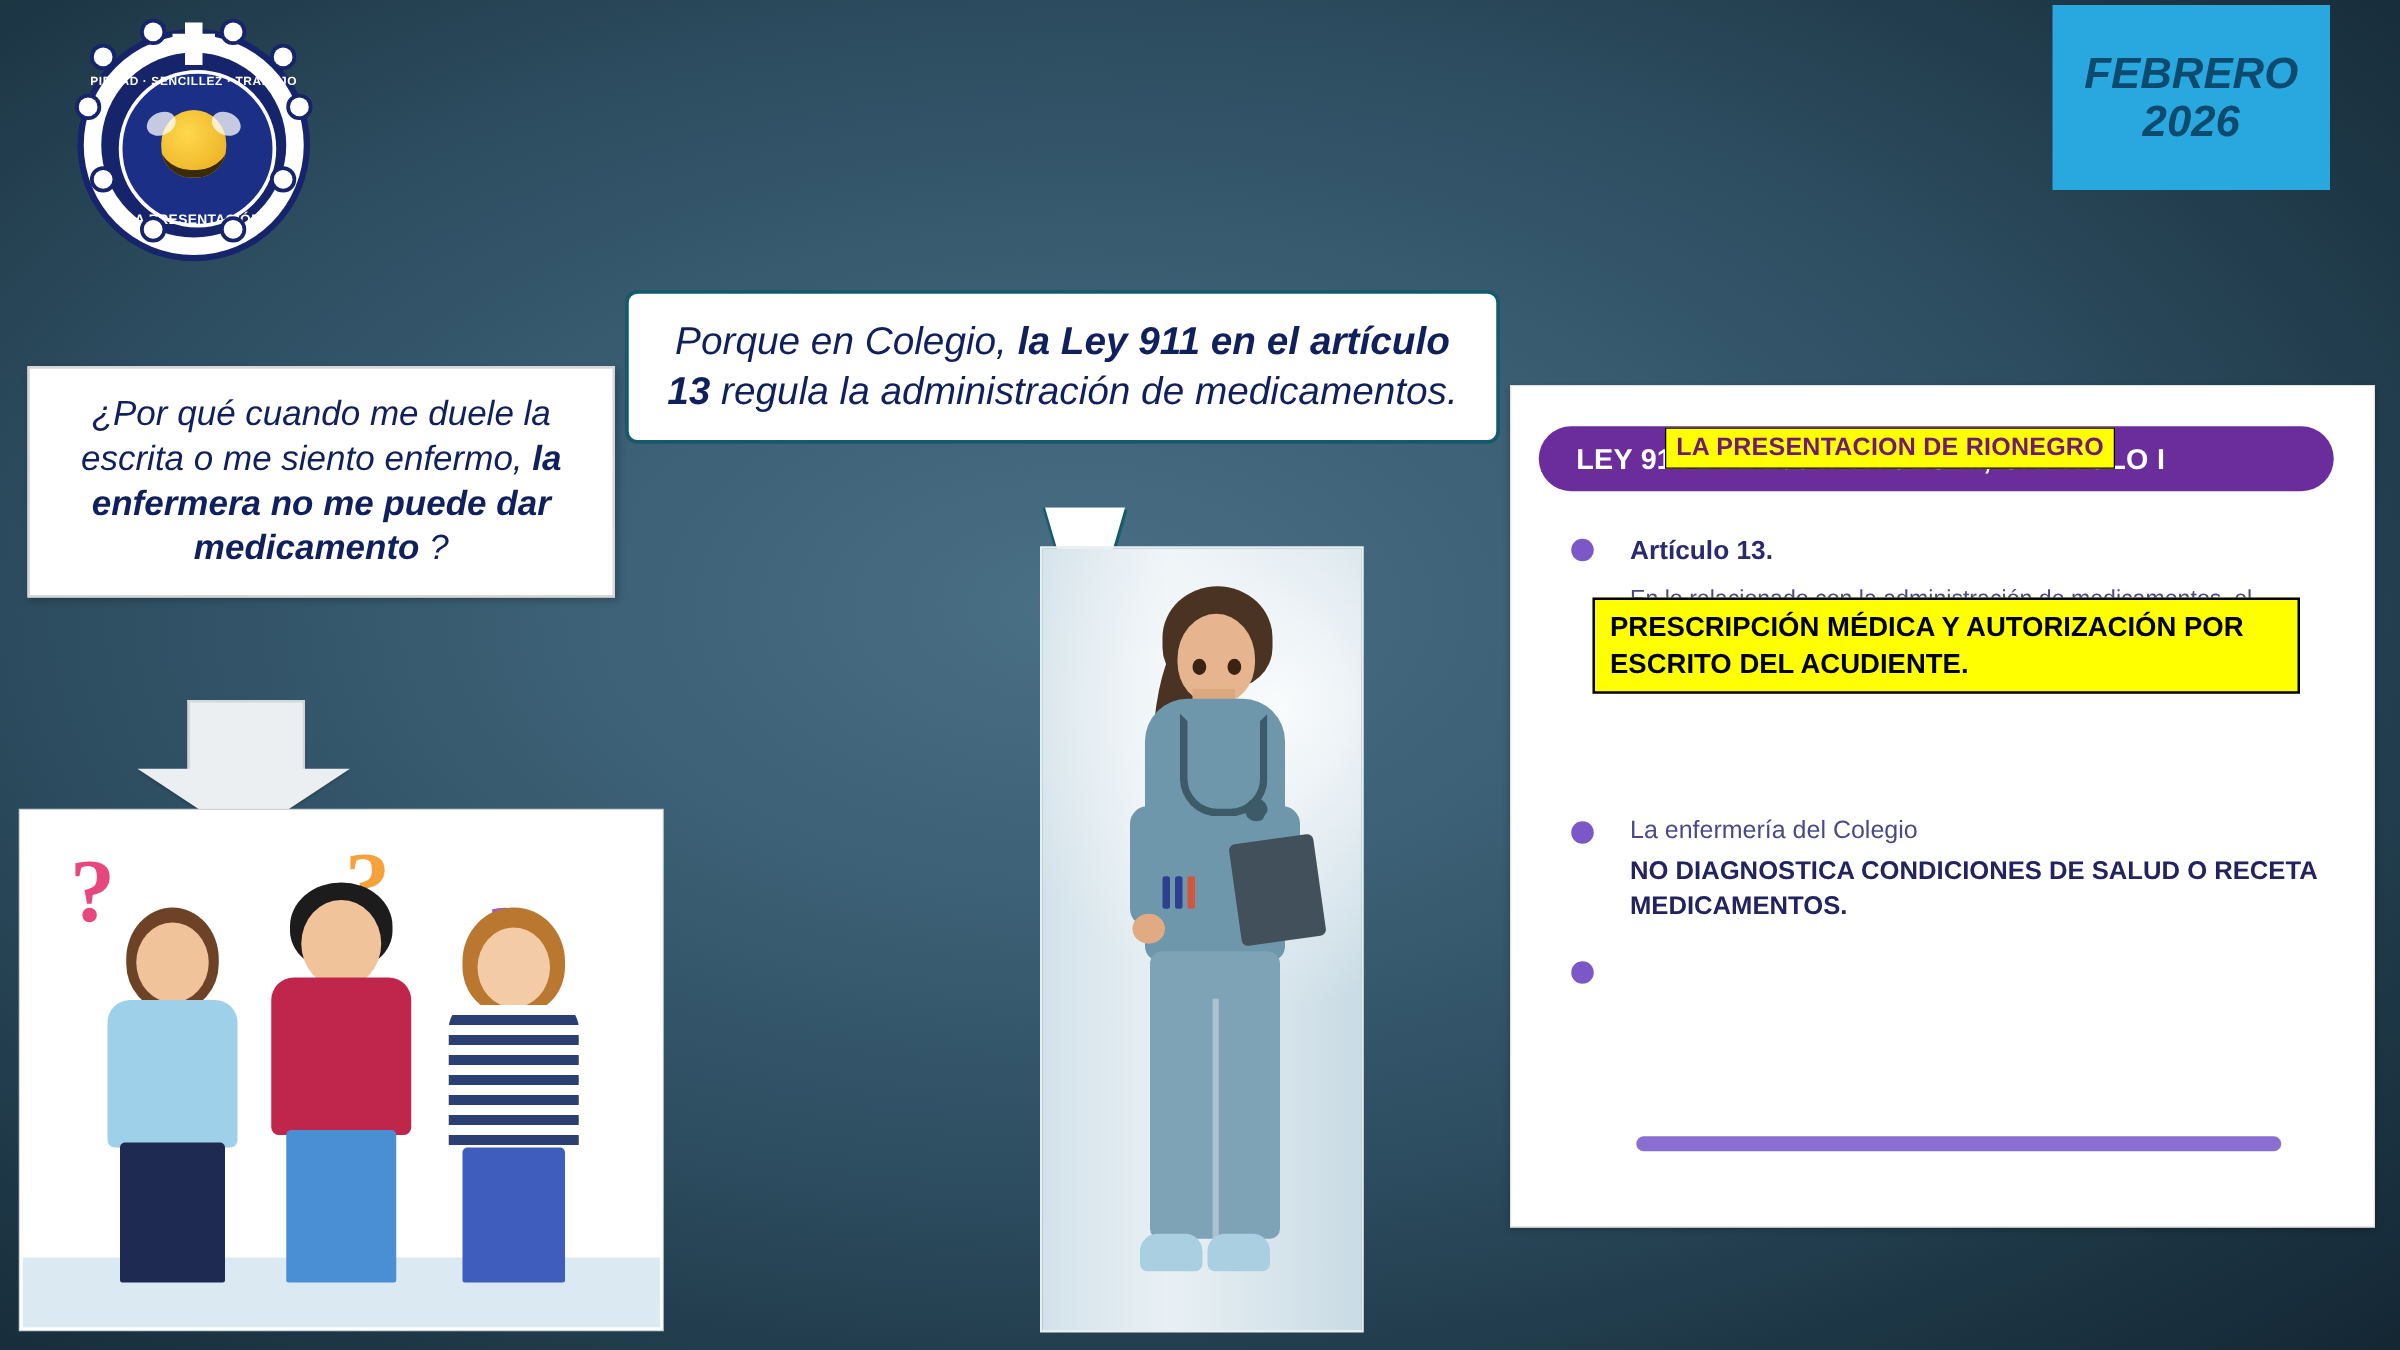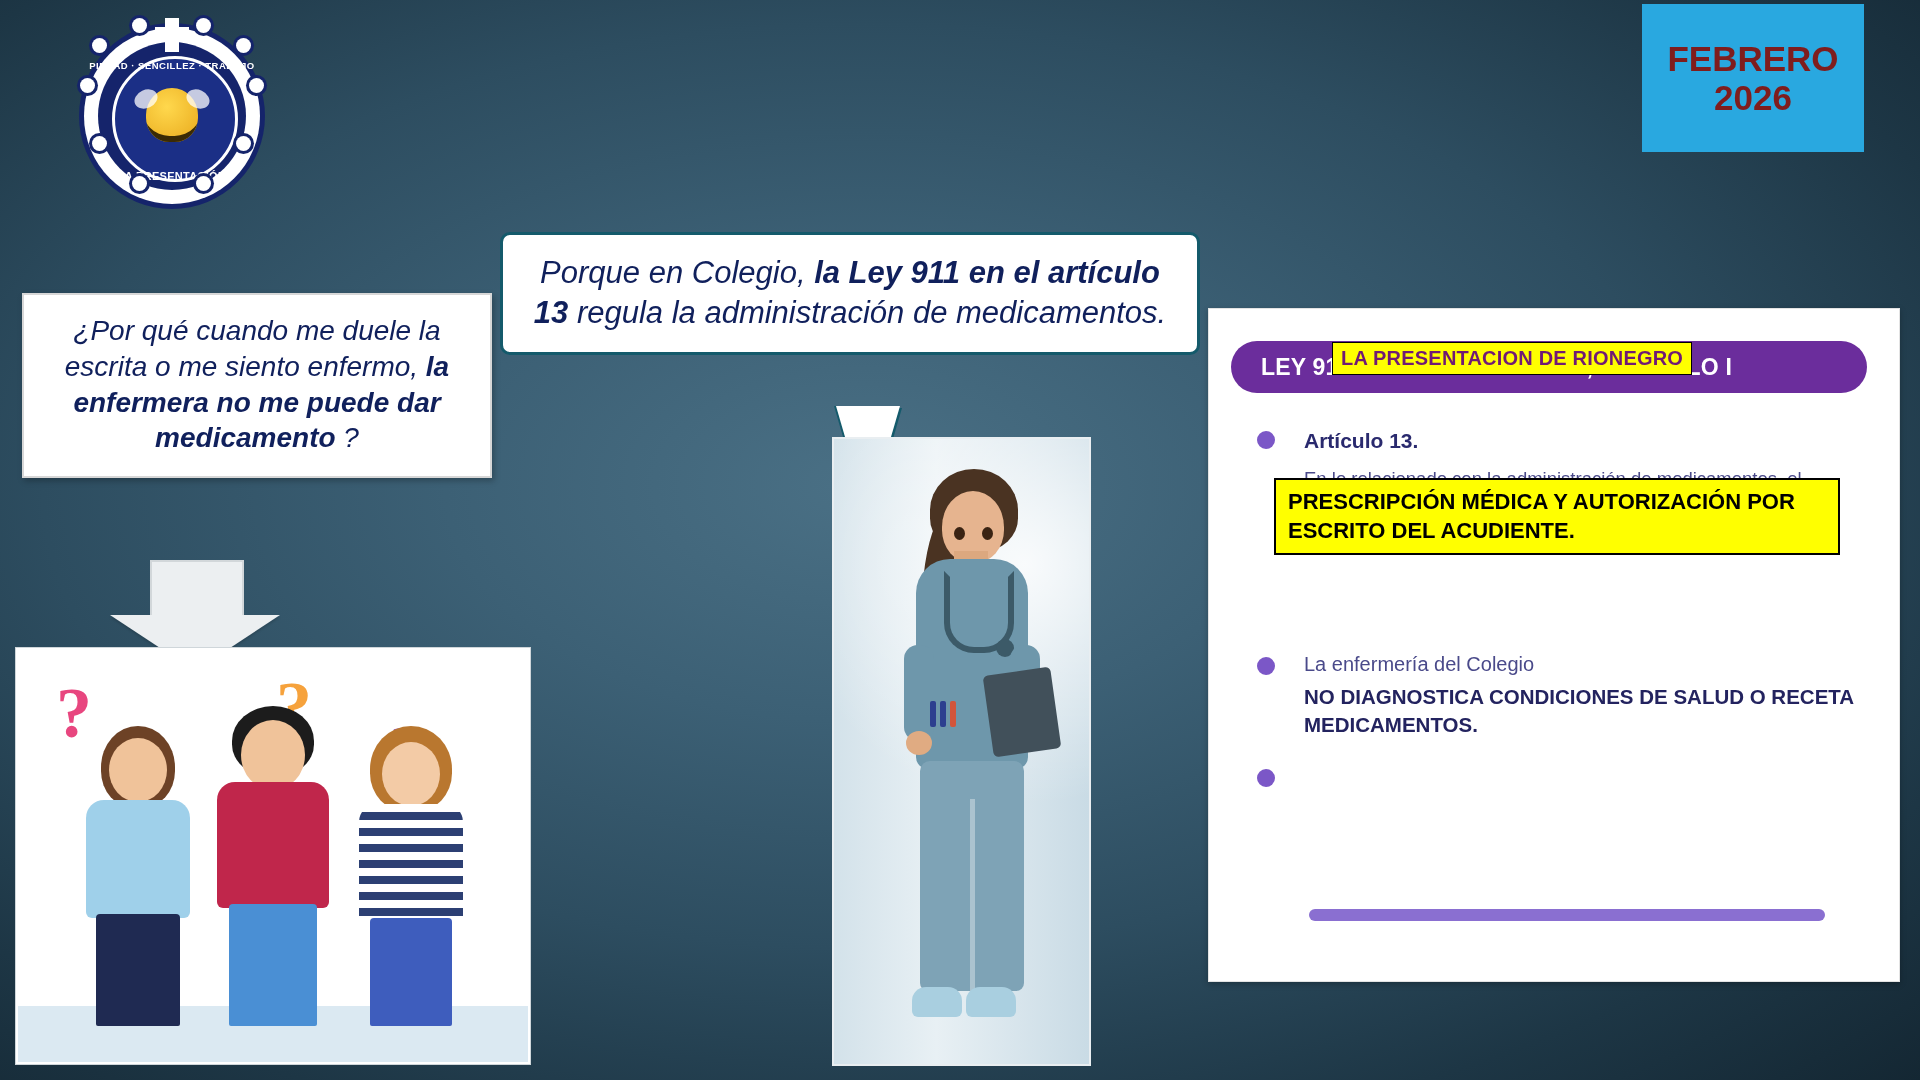--- a/index.html
+++ b/index.html
@@ -16,21 +16,21 @@
     position: relative;
     width: 1920px;
     height: 1080px;
     background: radial-gradient(ellipse at 45% 45%, #4a7085 0%, #3c6075 28%, #2d4d60 55%, #1d3645 80%, #142733 100%);
     overflow: hidden;
   }
 
   
   .logo {
     position: absolute;
-    left: 72px;
+    left: 55px;
     top: 16px;
     width: 200px;
     height: 200px;
   }
   .logo .ring-outer {
     position: absolute;
     left: 12px; top: 12px;
     width: 176px; height: 176px;
     border-radius: 50%;
     background: #ffffff;
@@ -133,21 +133,22 @@
     background: #29a8e0;
     display: flex;
     flex-direction: column;
     align-items: center;
     justify-content: center;
     line-height: 1.12;
   }
   .date-box span {
     font-size: 35px;
     font-weight: bold;
-    color: #7f1d1d;
+    font-style: italic;
+    color: #0c4a6e;
   }
 
   
   .bubble-left {
     position: absolute;
     left: 22px;
     top: 293px;
     width: 470px;
     background: #ffffff;
     border: 2px solid #d7d7d7;

